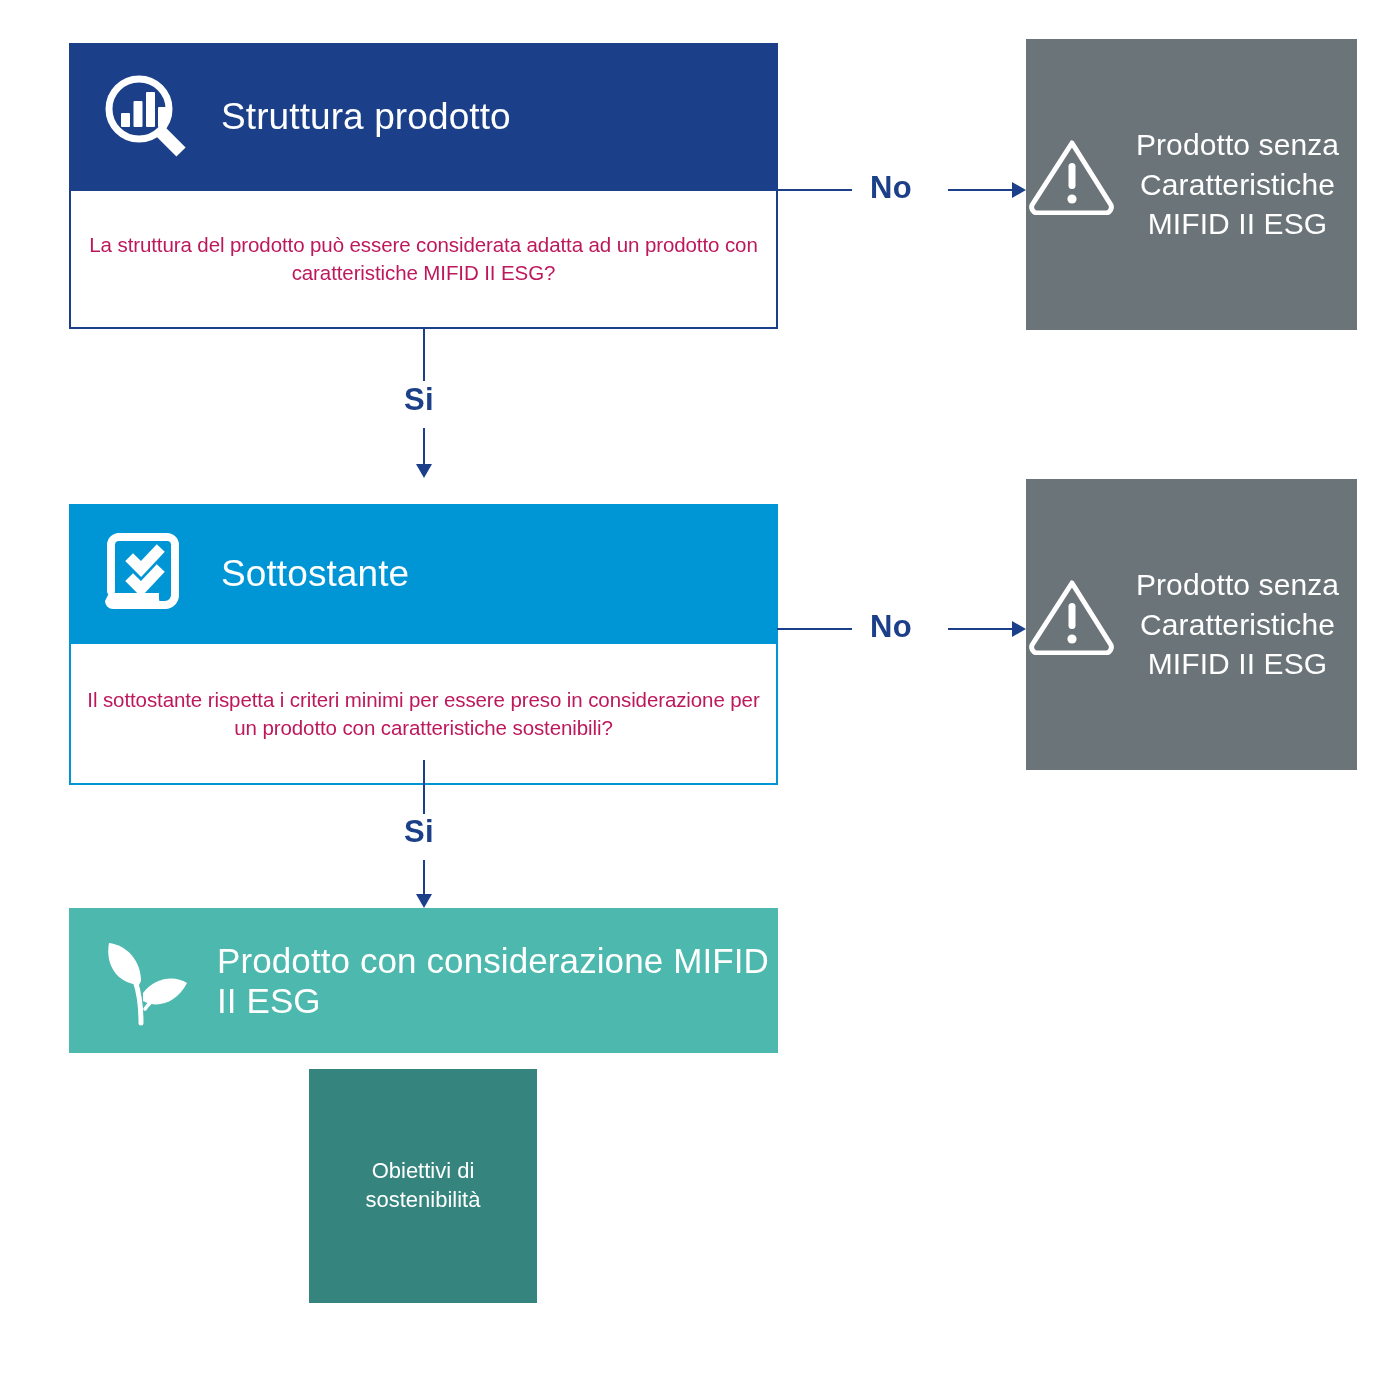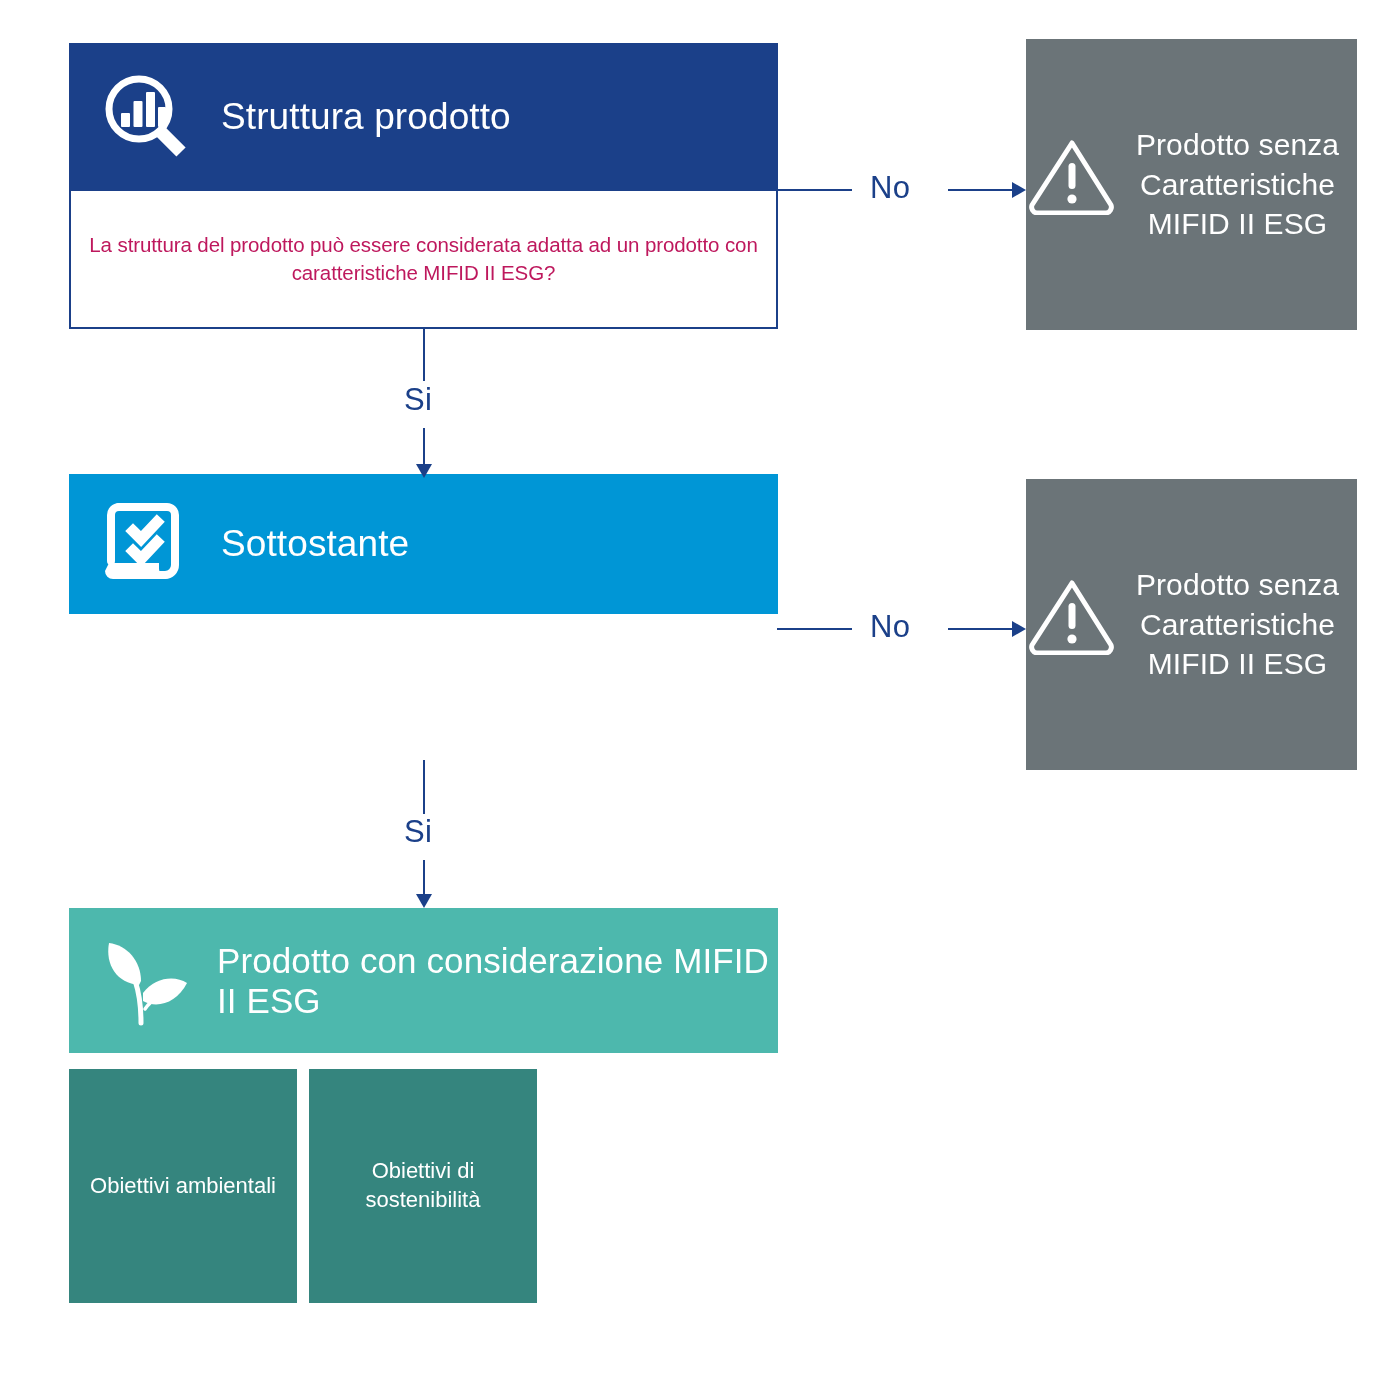--- a/index.html
+++ b/index.html
@@ -43,21 +43,21 @@
   #box-structure .card-head{
     width:709px;height:148px;background:#1b4089;padding-left:30px;
   }
   #box-structure .card-head .title{font-size:37px;margin-left:30px;}
   #box-structure .card-body{
     width:709px;height:138px;
     border:2px solid #1b4089;border-top:none;
   }
 
   
-  #box-underlying{left:69px;top:474px;width:608px;height:281px;}
+  #box-underlying{left:69px;top:504px;width:608px;height:281px;}
   #box-underlying .card-head{
     width:709px;height:140px;background:#0096d6;padding-left:32px;
   }
   #box-underlying .card-head .title{font-size:37px;margin-left:36px;}
   #box-underlying .card-body{
     width:709px;height:141px;
     border:2px solid #0096d6;border-top:none;
   }
 
   
@@ -99,21 +99,21 @@
   .arrow-head{position:absolute;width:0;height:0;}
   .arrow-down{
     border-left:8px solid transparent;border-right:8px solid transparent;
     border-top:14px solid #1b4089;
   }
   .arrow-right{
     border-top:8px solid transparent;border-bottom:8px solid transparent;
     border-left:14px solid #1b4089;
   }
   .edge-label{
-    position:absolute;color:#1b4089;font-size:31px;font-weight:400;
+    position:absolute;color:#1b4089;font-size:31px;font-weight:700;
     letter-spacing:.3px;
   }
 </style>
 </head>
 <body>
 
 <div id="stage">
 
   <div class="card" id="box-structure">
     <div class="card-head">
@@ -144,38 +144,40 @@
         <svg width="84" height="90" viewBox="0 0 84 90">
           <path d="M18 8 h48 a8 8 0 0 1 8 8 v50 a10 10 0 0 1 -10 10 h-6" fill="none" stroke="#ffffff" stroke-width="8" stroke-linecap="round"></path>
           <path d="M18 8 a8 8 0 0 0 -8 8 v46" fill="none" stroke="#ffffff" stroke-width="8" stroke-linecap="round"></path>
           <path d="M8 64 h50 v6 a10 10 0 0 0 10 10 h-56 a8 8 0 0 1 -8 -8 z" fill="#ffffff"></path>
           <path d="M32 32 l8 8 l16 -17" fill="none" stroke="#ffffff" stroke-width="11" stroke-linecap="square"></path>
           <path d="M32 52 l8 8 l16 -17" fill="none" stroke="#ffffff" stroke-width="11" stroke-linecap="square"></path>
         </svg>
       </span>
       <span class="title">Sottostante</span>
     </div>
+    <div class="card-body">
+      <div class="q">Il sottostante rispetta i criteri minimi per essere preso  in considerazione per un prodotto con caratteristiche sostenibili?</div>
+    </div>
   </div>
 
   <div class="card" id="box-result">
     <div class="card-head">
       <span class="icon">
         <svg width="96" height="100" viewBox="0 0 96 100">
           <path d="M44 50 C44 30 30 14 12 12 C8 34 20 52 42 54 Z" fill="#ffffff"></path>
           <path d="M46 62 C58 46 78 44 90 52 C80 72 60 78 46 70 Z" fill="#ffffff"></path>
           <path d="M22 22 C36 38 44 58 44 92" fill="none" stroke="#ffffff" stroke-width="5" stroke-linecap="round"></path>
           <path d="M84 56 C70 60 56 66 48 78" fill="none" stroke="#ffffff" stroke-width="3.5" stroke-linecap="round"></path>
         </svg>
       </span>
       <span class="title">Prodotto con considerazione MIFID II ESG</span>
     </div>
   </div>
 
   <div class="pillars">
-    <div class="pillar pillar-0">Obiettivi ambientali</div>
     <div class="pillar pillar-1">Obiettivi di sostenibilità</div>
   </div>
 
   <div class="outcome" id="outcome-1">
     <span class="warn">
       <svg width="92" height="80" viewBox="0 0 92 80">
         <path d="M46 8 L85 70 a6 6 0 0 1 -5 8 H11 a6 6 0 0 1 -5 -8 Z" fill="none" stroke="#ffffff" stroke-width="5" stroke-linejoin="round"></path>
         <rect x="42.5" y="28" width="7" height="26" rx="3.5" fill="#ffffff"></rect>
         <circle cx="46" cy="64" r="4.6" fill="#ffffff"></circle>
       </svg>

